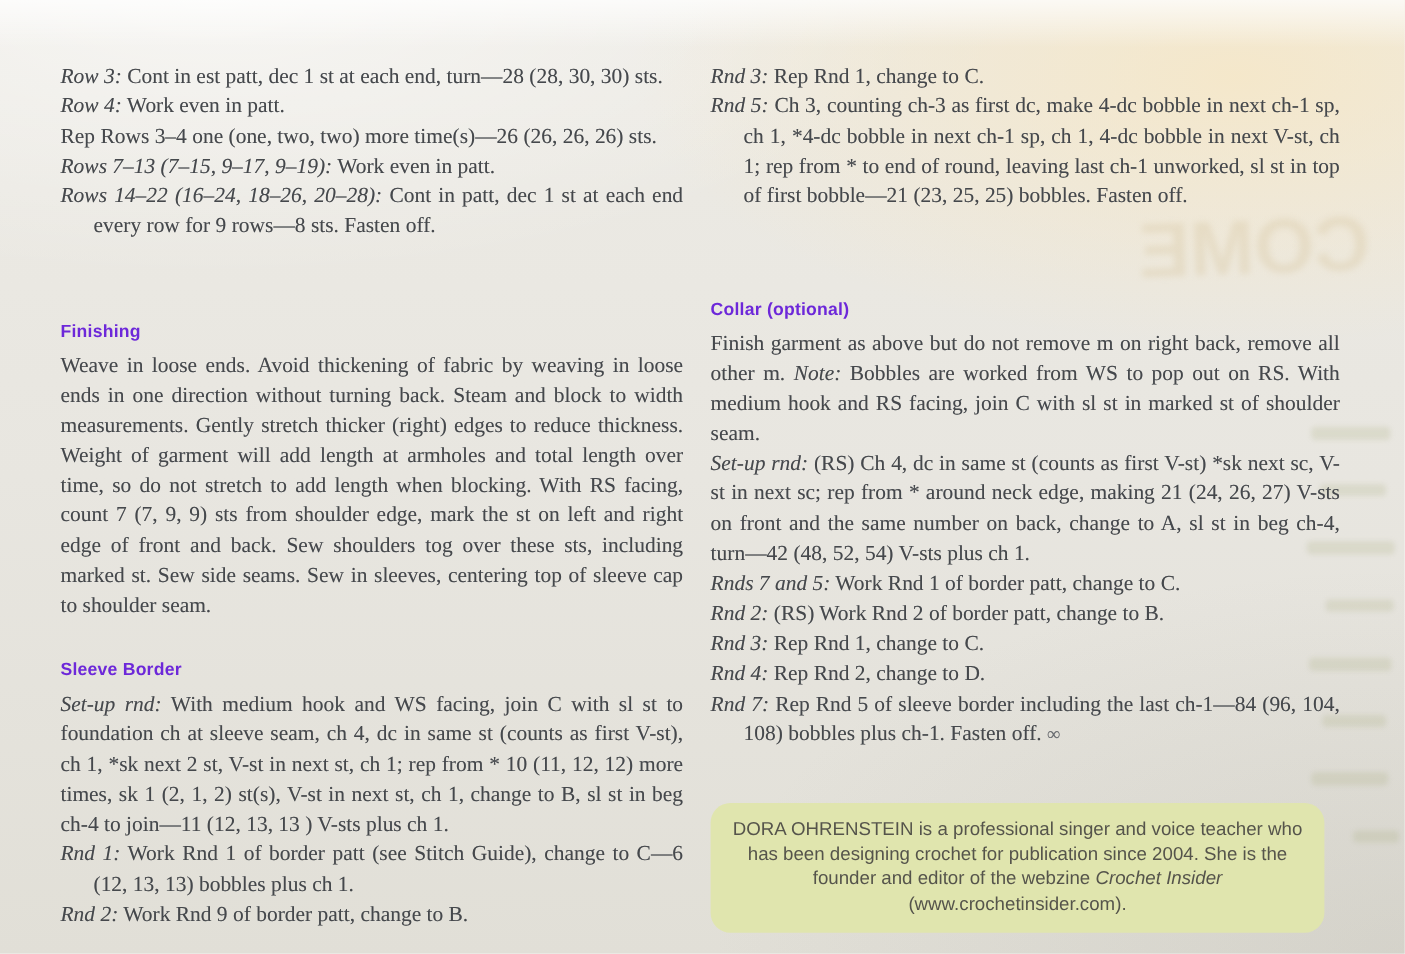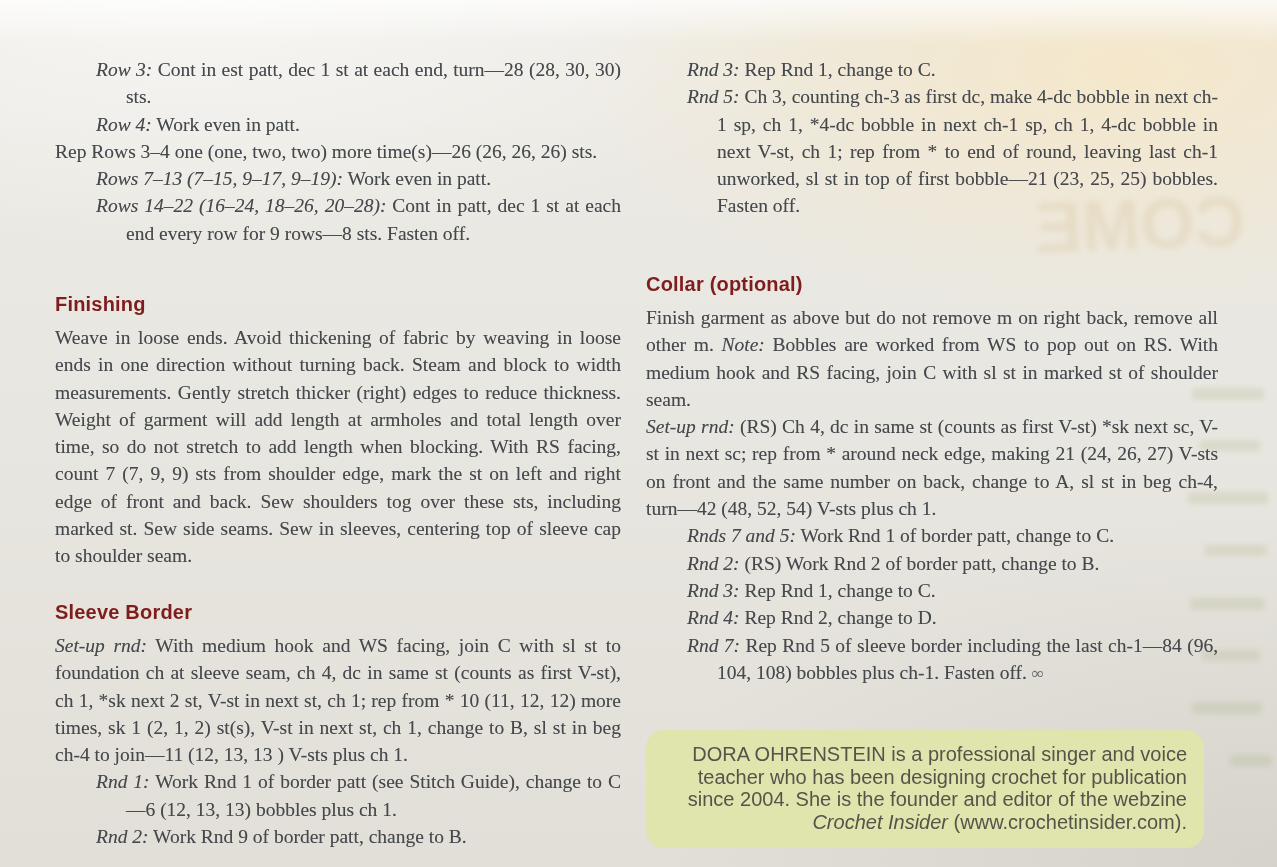--- a/index.html
+++ b/index.html
@@ -10,32 +10,32 @@
     background:
       linear-gradient(180deg, rgba(255,255,255,.75) 0%, rgba(255,255,255,0) 5%),
       radial-gradient(ellipse 760px 340px at 88% 8%, rgba(246,231,198,.85), rgba(246,231,198,0) 72%),
       radial-gradient(ellipse 1100px 420px at 15% 0%, rgba(255,255,255,.55), rgba(255,255,255,0) 60%),
       radial-gradient(ellipse 900px 500px at 100% 100%, rgba(168,166,156,.22), rgba(168,166,156,0) 70%),
       linear-gradient(180deg, #edebe5 0%, #e8e6e0 50%, #e1dfd7 100%);
   }
   .col-block{position:absolute;}
   p{margin:0;text-align:justify;font-size:19.5px;line-height:27.3px;
     text-shadow:0 0 .5px rgba(70,73,78,.35);}
-  p.hang{padding-left:30px;text-indent:-30px;margin-left:41px;}
+  p.hang{padding-left:30px;text-indent:-30px;}
   .lbl{font-style:italic;}
   .note{font-style:italic;}
   h2.green{
-    font-family:"Liberation Sans", sans-serif;font-weight:700;font-size:20px;
-    color:#7f1d1d;margin:0 0 8px 0;letter-spacing:.2px;
+    font-family:"Liberation Sans", sans-serif;font-weight:700;font-size:16px;
+    color:#6d28d9;margin:0 0 8px 0;letter-spacing:.2px;
   }
   .ornament{font-size:17px;color:#6b6e72;letter-spacing:-1px;}
   .bio-box{
     background:#e0e5ae;border-radius:18px;padding:13px 17px 15px 17px;
-    font-family:"Liberation Sans", sans-serif;font-size:20px;line-height:22.5px;
-    color:#55544b;text-align:right;
+    font-family:"Liberation Sans", sans-serif;font-size:17px;line-height:22.5px;
+    color:#55544b;text-align:center;
   }
   .bio-box .webzine{font-style:italic;}
   .ghost{
     position:absolute;left:980px;top:185px;width:320px;
     font-family:"Liberation Sans", sans-serif;font-weight:700;font-size:70px;
     color:#d9c9a6;opacity:.38;transform:scaleX(-1) rotate(2deg);
     filter:blur(3px);pointer-events:none;text-align:center;
   }
   .smudge{
     position:absolute;background:rgba(148,158,95,.16);border-radius:4px;

